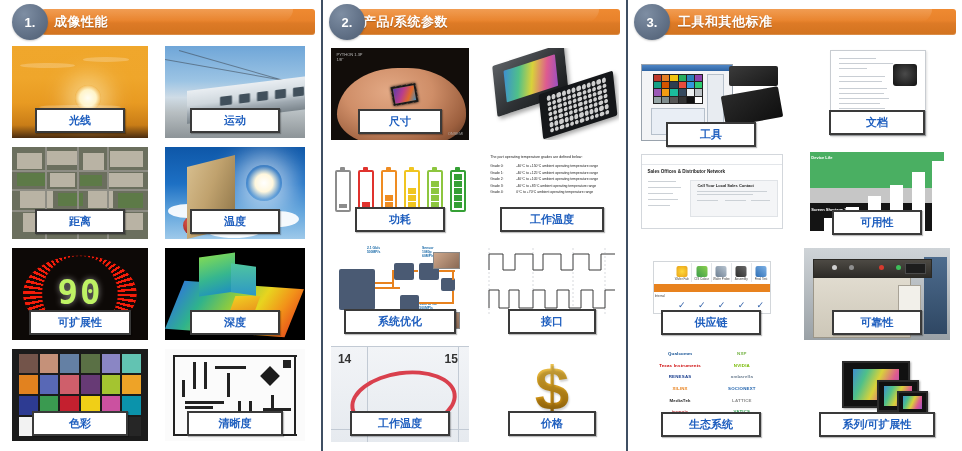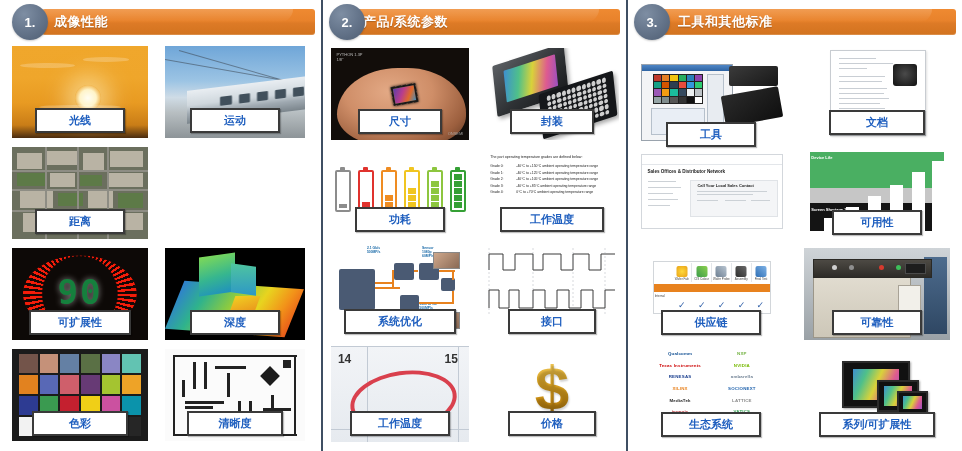--- a/index.html
+++ b/index.html
@@ -96,21 +96,21 @@
   
   .ledbg{background:#0d0907;}
   .ledring{position:absolute;left:50%;top:50%;transform:translate(-50%,-50%);
     width:84%;height:84%;border-radius:50%;
     box-shadow:0 0 18px 5px rgba(220,20,10,.55);
     background:
       repeating-conic-gradient(from 0deg,rgba(255,30,10,.95) 0deg 3deg,rgba(70,0,0,.2) 3deg 6deg);
     -webkit-mask:radial-gradient(circle,transparent 54%,#000 56%,#000 100%);
     mask:radial-gradient(circle,transparent 54%,#000 56%,#000 100%);}
   .ledtxt{position:absolute;left:50%;top:50%;transform:translate(-50%,-54%);
-    color:#15803d;font-size:34px;font-weight:bold;letter-spacing:2px;
+    color:#bef264;font-size:34px;font-weight:bold;letter-spacing:2px;
     font-family:"DejaVu Sans Mono",monospace;
     text-shadow:0 0 6px rgba(255,255,255,.5);}
 
   
   .depthbg{background:#000;}
   .dslab{position:absolute;left:6%;top:40%;width:88%;height:52%;
     background:linear-gradient(105deg,#2f7fd0 0%,#2fb38c 22%,#8ecb3f 45%,#e8d41f 66%,#f29219 85%,#e8591a 100%);
     transform:skewX(-22deg) skewY(4deg);}
   .dbox1{position:absolute;left:24%;top:8%;width:26%;height:42%;
     background:linear-gradient(170deg,#7ed957 0%,#36b68f 55%,#1f8fc0 100%);transform:skewY(-8deg);}
@@ -314,20 +314,36 @@
           <div class="rd" style="left:0;top:25%;width:100%;height:2px"></div>
           <div class="rd" style="left:0;top:46%;width:100%;height:2px"></div>
           <div class="rd" style="left:0;top:69%;width:100%;height:2px"></div>
           <div class="rd" style="left:24%;top:0;width:2px;height:100%"></div>
           <div class="rd" style="left:48%;top:0;width:2px;height:100%"></div>
           <div class="rd" style="left:70%;top:0;width:2px;height:100%"></div>
         </div>
         <div class="cap" style="bottom:5px;width:86px;">距离</div>
       </div>
 
+      <div class="tile" style="left:165px;top:107px;width:140px;height:92px;">
+        <div class="art sky">
+          <div class="flare"></div>
+          <div class="cld" style="left:2%;top:62%;width:40px;height:14px"></div>
+          <div class="cld" style="left:64%;top:70%;width:44px;height:16px"></div>
+          <div class="cld" style="left:30%;top:84%;width:54px;height:14px"></div>
+          <div class="thermo">
+            <div class="thstem"></div>
+            <div class="thbulb"></div>
+          </div>
+          <div style="position:absolute;left:16%;bottom:0;width:34%;height:78%;
+                      background:linear-gradient(112deg,#d6bd8d 0%,#c0a26e 45%,#8d7448 100%);
+                      transform:skewY(-14deg);transform-origin:bottom left;"></div>
+        </div>
+        <div class="cap" style="bottom:5px;width:86px;">温度</div>
+      </div>
 
       <div class="tile" style="left:12px;top:208px;width:136px;height:92px;">
         <div class="art ledbg">
           <div class="ledring"></div>
           <div class="ledtxt">90</div>
         </div>
         <div class="cap" style="bottom:5px;width:98px;">可扩展性</div>
       </div>
 
       <div class="tile" style="left:165px;top:208px;width:140px;height:92px;">
@@ -505,21 +521,20 @@
                 <i></i>
                 <i></i>
                 <i></i>
                 <i></i>
                 <i></i>
                 <i></i>
                 <i></i>
             </div>
           </div>
         </div>
-        <div class="cap" style="bottom:6px;width:80px;">封装</div>
       </div>
 
       <div class="tile" style="left:8px;top:108px;width:138px;height:92px;">
         <div class="art">
           <div class="batrow">
             <div class="bat" style="color:#8c8c8c;border-color:#8c8c8c">
                 <div class="fillwrap">
                   <span style="height:4px"></span>
                 </div>
               </div>

